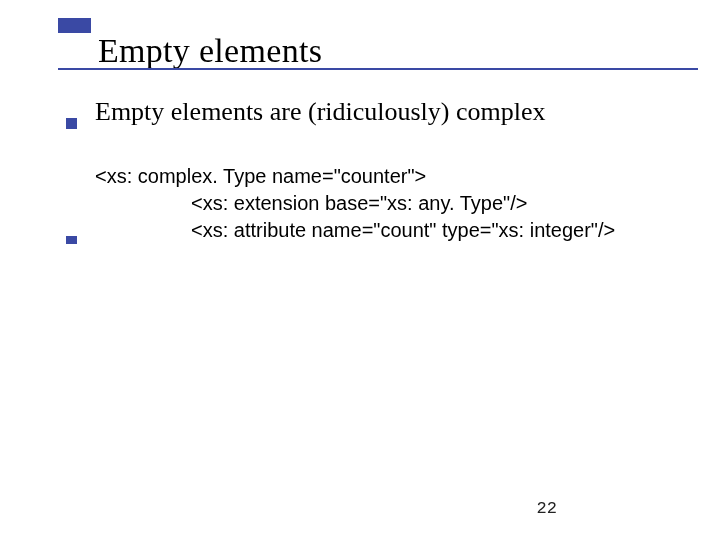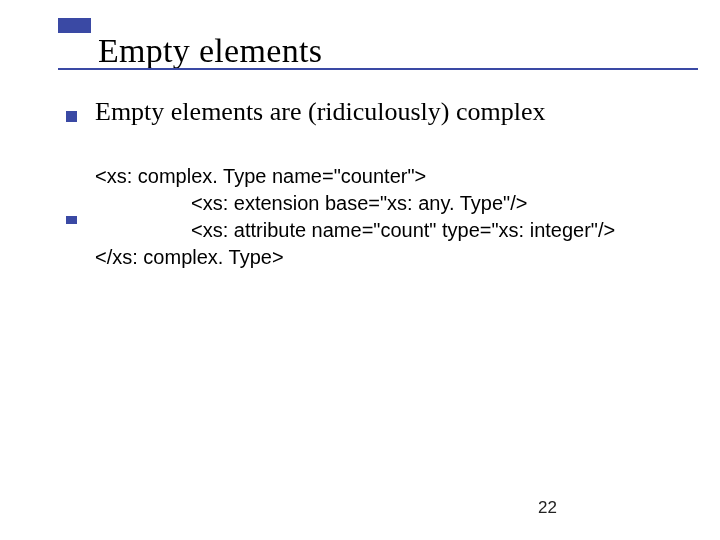--- a/index.html
+++ b/index.html
@@ -2,28 +2,28 @@
 <html><head>
 <meta charset="utf-8">
 <style>
   html,body{margin:0;padding:0;width:720px;height:540px;background:#fff;font-family:"Times New Roman",Times,serif;color:#000}
   .slide{position:relative;width:597px;height:540px;box-sizing:border-box}
   .title-wrap{position:absolute;left:58px;top:18px}
   .title-bar{width:33px;height:15px;background:#3a49a4;margin-bottom:2px}
   .title-underline{position:absolute;left:0;top:50px;width:640px;border-top:2px solid #3a49a4}
   .title-text{font-size:34px;letter-spacing:0.3px;margin-left:40px;margin-top:-3px}
   .content{position:absolute;left:66px;top:96px;width:600px}
-  .row{display:flex;align-items:center;margin-bottom:34px}
+  .row{display:flex;align-items:flex-end;margin-bottom:34px}
   .sq{width:11px;height:11px;background:#3a49a4;flex:0 0 11px;margin-top:9px;margin-right:18px}
   .sq.small{width:8px;height:8px;margin-top:7px}
   .body-text{font-size:26px;line-height:1.25}
   .code{font-family:Verdana,Geneva,sans-serif;font-size:20px;line-height:1.35}
   .ind1{padding-left:48px}
   .ind2{padding-left:96px}
-  .pagenum{position:absolute;right:40px;bottom:22px;font-family:Liberation Sans, sans-serif;font-size:17px;color:#222}
+  .pagenum{position:absolute;right:40px;bottom:22px;font-family:Liberation Mono, monospace;font-size:17px;color:#222}
 </style>
 </head>
 <body>
 
 <div class="slide">
 
   <div class="title-wrap">
     <div class="title-bar"></div>
     <div class="title-underline"></div>
     <div class="title-text">Empty elements</div>
@@ -35,21 +35,20 @@
       <div class="sq"></div>
       <div class="body-text">Empty elements are (ridiculously) complex</div>
     </div>
 
     <div class="row">
       <div class="sq small"></div>
       <div class="code">
         <div>&lt;xs: complex. Type  name="counter"&gt;</div>
         <div class="ind2">&lt;xs: extension  base="xs: any. Type"/&gt;</div>
         <div class="ind2">&lt;xs: attribute  name="count"  type="xs: integer"/&gt;</div>
-        <div>&lt;/xs: complex. Type&gt;</div>
       </div>
     </div>
 
   </div>
 
   <div class="pagenum">22</div>
 
 </div>
 
 </body></html>

